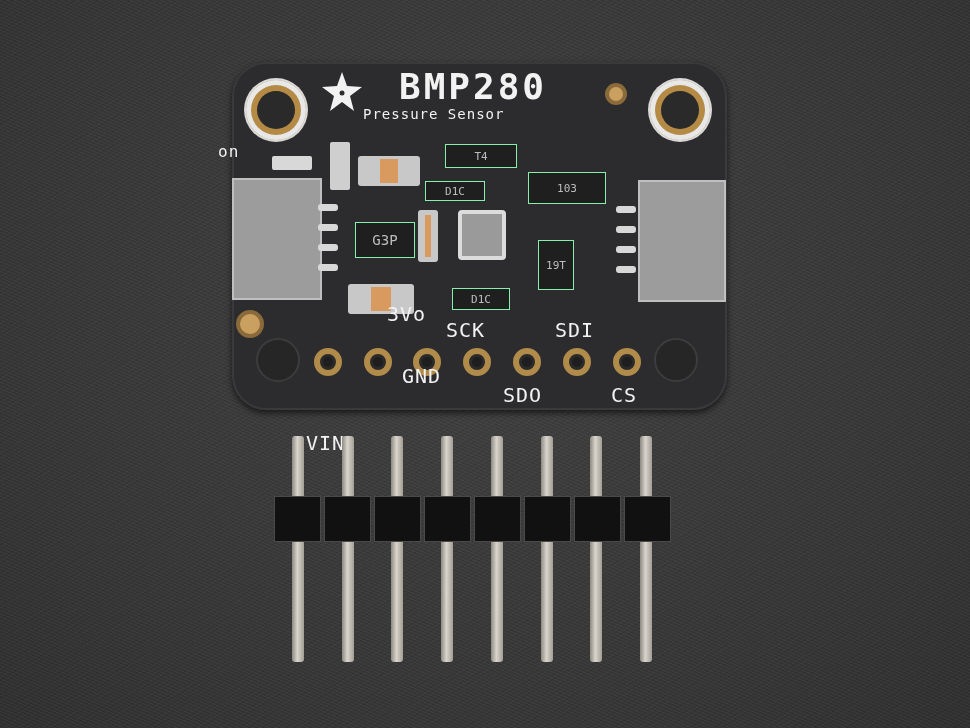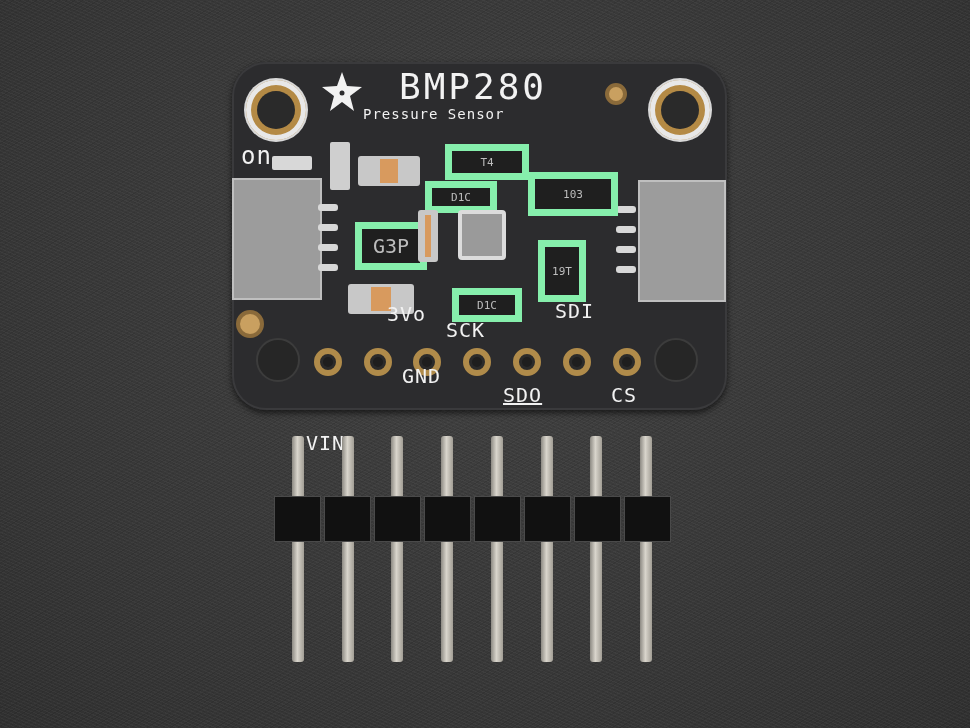--- a/index.html
+++ b/index.html
@@ -12,30 +12,30 @@
     font-family:"DejaVu Sans Mono","Liberation Mono",monospace;}
   .abs{position:absolute;}
   
   #board{left:232px;top:62px;width:495px;height:348px;background:#2c2c2e;
     border-radius:34px;box-shadow:0 3px 6px rgba(0,0,0,0.6), inset 0 0 0 2px #3a3a3c;}
   .mhole{width:60px;height:60px;border-radius:50%;background:#b48a45;
     box-shadow:0 0 0 5px #e8e8e8 inset, 0 0 0 2px #d9d9d9;}
   .mhole::after{content:"";position:absolute;left:11px;top:11px;width:38px;height:38px;border-radius:50%;background:#2a2a2a;}
   .mhole2{width:40px;height:40px;border-radius:50%;background:#262626;border:2px solid #3c3c3c;}
   .silk{color:#f2f2f2;position:absolute;white-space:nowrap;letter-spacing:1px;}
-  .title{font-size:36px;font-weight:normal;left:399px;top:66px;letter-spacing:3px;}
+  .title{font-size:36px;font-weight:bold;left:399px;top:66px;letter-spacing:3px;}
   .subtitle{font-size:14px;left:363px;top:106px;}
-  .on{font-size:24px;left:241px;top:142px;text-align:right;}
+  .on{font-size:16px;left:218px;top:142px;text-align:right;}
   .pinlabel{font-size:20px;}
   .pad{width:28px;height:28px;border-radius:50%;background:#2a2a2a;border:6px solid #b08b4a;box-sizing:border-box;}
   .pad::after{content:"";position:absolute;left:3px;top:3px;width:10px;height:10px;border-radius:50%;background:#1e1e1e;}
   .fid{width:22px;height:22px;border-radius:50%;background:#c9a060;border:4px solid #8a6a3a;box-sizing:border-box;}
   .conn{background:#9c9c9c;border:2px solid #bfbfbf;box-sizing:border-box;}
   .connpin{width:20px;height:7px;background:#d8d8d8;border-radius:3px;}
-  .ic{background:#1f1f1f;border:7px solid #86efac;color:#bdbdbd;font-size:11px;display:flex;align-items:center;justify-content:center;}
+  .ic{background:#1f1f1f;border:1px solid #86efac;color:#bdbdbd;font-size:11px;display:flex;align-items:center;justify-content:center;}
   .cap{background:#c8c8c8;border-radius:3px;}
   .cap::after{content:"";position:absolute;left:35%;top:10%;width:30%;height:80%;background:#d89a5e;}
   .res{background:#cfcfcf;border-radius:2px;}
   .sensor{background:#9a9a9a;border:4px solid #dcdcdc;box-sizing:border-box;border-radius:4px;}
   
   .hdr-pin{width:12px;background:linear-gradient(90deg,#8d8a83,#d9d5cc 45%,#a29e95);border-radius:3px;}
   .hdr-block{width:47px;height:46px;background:#111;border:1px solid #4a4a4a;box-sizing:border-box;}
 </style>
 </head>
 <body>
@@ -71,42 +71,42 @@
 <div class="abs connpin" style="left:616px;top:206px;"></div>
 <div class="abs connpin" style="left:616px;top:226px;"></div>
 <div class="abs connpin" style="left:616px;top:246px;"></div>
 <div class="abs connpin" style="left:616px;top:266px;"></div>
 
 <div class="abs res" style="left:330px;top:142px;width:20px;height:48px;"></div>
 <div class="abs cap" style="left:358px;top:156px;width:62px;height:30px;"></div>
 <div class="abs ic" style="left:445px;top:144px;width:70px;height:22px;">T4</div>
 <div class="abs ic" style="left:425px;top:181px;width:58px;height:18px;">D1C</div>
 <div class="abs ic" style="left:528px;top:172px;width:76px;height:30px;">103</div>
-<div class="abs ic" style="left:355px;top:222px;width:58px;height:34px;font-size:20px;">G3P</div>
+<div class="abs ic" style="left:355px;top:222px;width:58px;height:34px;font-size:14px;">G3P</div>
 <div class="abs cap" style="left:418px;top:210px;width:20px;height:52px;"></div>
 <div class="abs sensor" style="left:458px;top:210px;width:48px;height:50px;"></div>
 <div class="abs ic" style="left:538px;top:240px;width:34px;height:48px;">19T</div>
 <div class="abs cap" style="left:348px;top:284px;width:66px;height:30px;"></div>
 <div class="abs ic" style="left:452px;top:288px;width:56px;height:20px;">D1C</div>
 
 <div class="silk pinlabel" style="left:352px;top:302px;margin-left:35px;">3Vo</div>
 <div class="silk pinlabel" style="left:446px;top:318px;">SCK</div>
-<div class="silk pinlabel" style="left:555px;top:299px;">SDI</div>
+<div class="silk pinlabel" style="left:555px;top:318px;">SDI</div>
 
 <div class="abs pad" style="left:314px;top:348px;"></div>
 <div class="abs pad" style="left:364px;top:348px;"></div>
 <div class="abs pad" style="left:413px;top:348px;"></div>
 <div class="abs pad" style="left:463px;top:348px;"></div>
 <div class="abs pad" style="left:513px;top:348px;"></div>
 <div class="abs pad" style="left:563px;top:348px;"></div>
 <div class="abs pad" style="left:613px;top:348px;"></div>
 
 <div class="silk pinlabel" style="left:306px;top:383px;margin-top:48px;">VIN</div>
 <div class="silk pinlabel" style="left:402px;top:364px;">GND</div>
-<div class="silk pinlabel" style="left:503px;top:383px;text-decoration:underline;">SDO</div>
+<div class="silk pinlabel" style="left:503px;top:383px;">SDO</div>
 <div class="silk pinlabel" style="left:611px;top:383px;">CS</div>
 
 <div class="abs" style="left:274px;top:436px;width:400px;height:226px;">
   <div class="abs hdr-pin" style="left:18px;top:0;height:226px;"></div>
   <div class="abs hdr-pin" style="left:68px;top:0;height:226px;"></div>
   <div class="abs hdr-pin" style="left:117px;top:0;height:226px;"></div>
   <div class="abs hdr-pin" style="left:167px;top:0;height:226px;"></div>
   <div class="abs hdr-pin" style="left:217px;top:0;height:226px;"></div>
   <div class="abs hdr-pin" style="left:267px;top:0;height:226px;"></div>
   <div class="abs hdr-pin" style="left:316px;top:0;height:226px;"></div>

